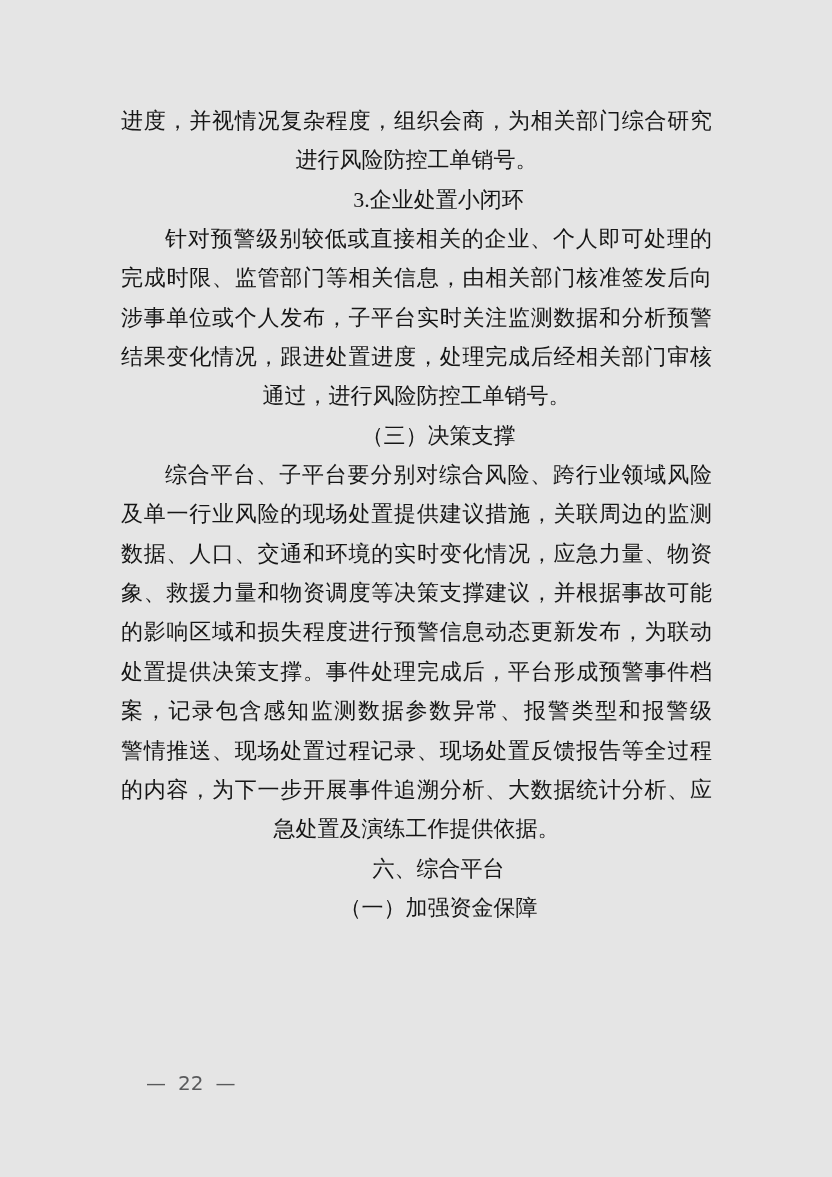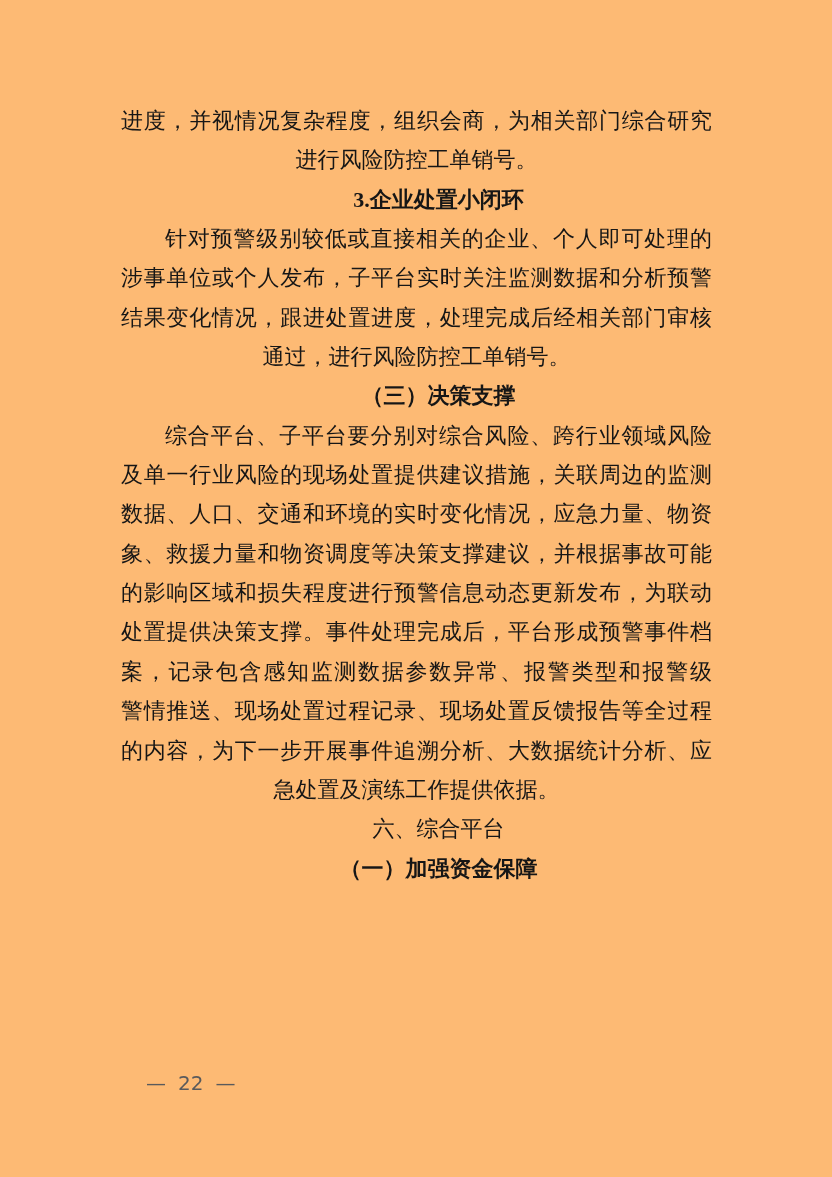--- a/index.html
+++ b/index.html
@@ -1,21 +1,21 @@
 <!DOCTYPE html>
 <html lang="zh"><head>
 <meta charset="utf-8">
 <style>
   * { margin:0; padding:0; box-sizing:border-box; }
   html, body { background:#ffffff; }
   .page {
     position:relative;
     width:832px;
     height:1177px;
-    background:#fdba74;
+    background:#e5e5e5;
     overflow:hidden;
     font-family:"Liberation Serif","DejaVu Serif",serif;
     color:#161616;
   }
   .content {
     position:absolute;
     left:121px;
     top:101px;
     width:591px;
   }
@@ -27,21 +27,21 @@
     white-space:nowrap;
     text-align:center;
   }
   .line.justify {
     white-space:normal;
     text-align:justify;
     text-align-last:justify;
     text-justify:inter-character;
   }
   .indent { text-indent:2em; }
-  .bold { font-weight:bold; }
+  .bold { font-weight:normal; }
   .page-number {
     position:absolute;
     left:146px;
     top:1071px;
     display:flex;
     align-items:center;
     gap:12px;
     font-family:"DejaVu Sans","Liberation Sans",sans-serif;
     font-size:20px;
     color:#595a5c;
@@ -49,20 +49,21 @@
 </style>
 </head>
 <body>
 
 <div class="page">
   <div class="content">
     <div class="line justify">进度，并视情况复杂程度，组织会商，为相关部门综合研究</div>
     <div class="line">进行风险防控工单销号。</div>
     <div class="line bold indent">3.企业处置小闭环</div>
     <div class="line justify indent">针对预警级别较低或直接相关的企业、个人即可处理的</div>
+    <div class="line justify">完成时限、监管部门等相关信息，由相关部门核准签发后向</div>
     <div class="line justify">涉事单位或个人发布，子平台实时关注监测数据和分析预警</div>
     <div class="line justify">结果变化情况，跟进处置进度，处理完成后经相关部门审核</div>
     <div class="line">通过，进行风险防控工单销号。</div>
     <div class="line bold indent">（三）决策支撑</div>
     <div class="line justify indent">综合平台、子平台要分别对综合风险、跨行业领域风险</div>
     <div class="line justify">及单一行业风险的现场处置提供建议措施，关联周边的监测</div>
     <div class="line justify">数据、人口、交通和环境的实时变化情况，应急力量、物资</div>
     <div class="line justify">象、救援力量和物资调度等决策支撑建议，并根据事故可能</div>
     <div class="line justify">的影响区域和损失程度进行预警信息动态更新发布，为联动</div>
     <div class="line justify">处置提供决策支撑。事件处理完成后，平台形成预警事件档</div>

